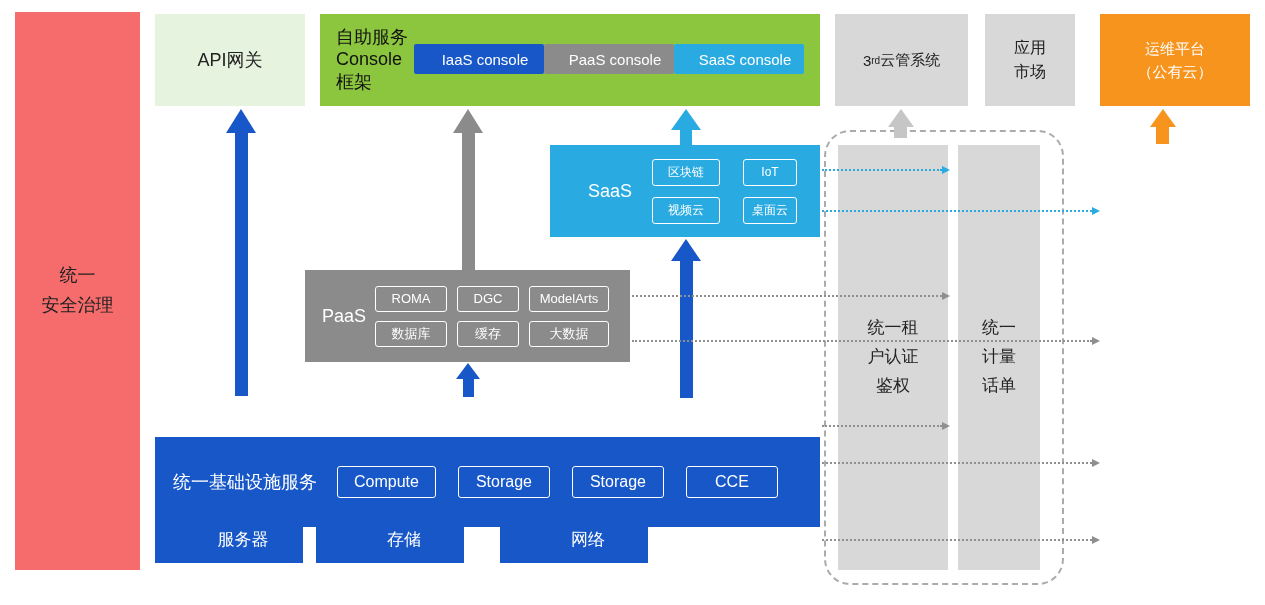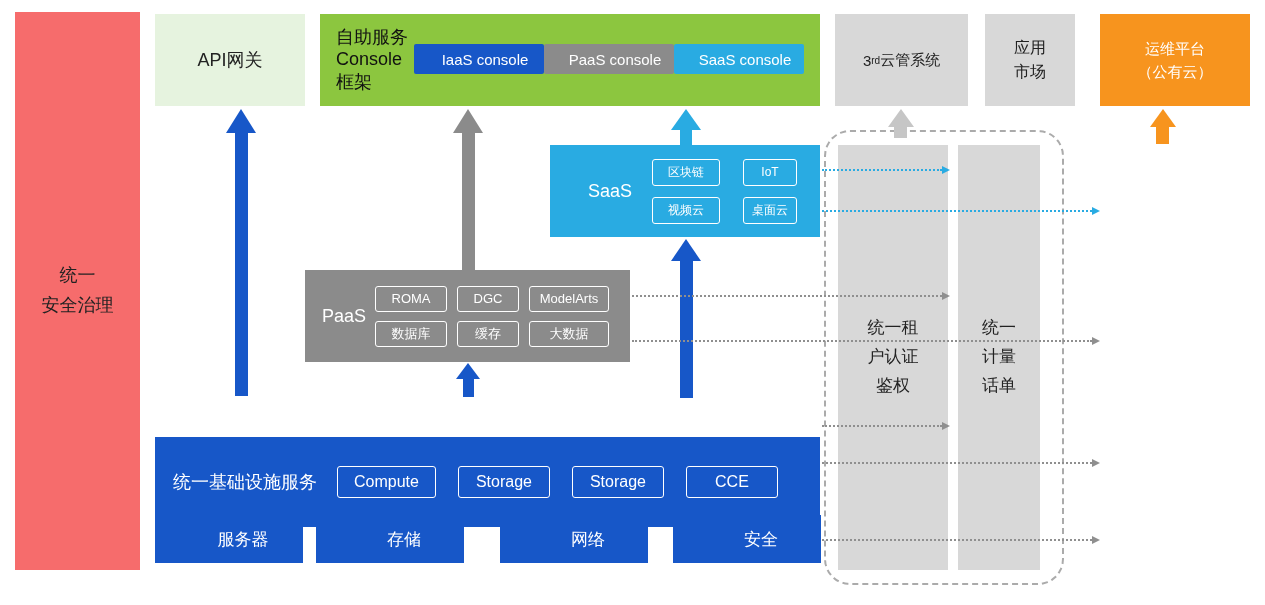--- a/index.html
+++ b/index.html
@@ -133,21 +133,20 @@
       <div class="outline-chip">Compute</div>
       <div class="outline-chip">Storage</div>
       <div class="outline-chip">Storage</div>
       <div class="outline-chip">CCE</div>
     </div>
   </div>
 
   <div class="box hw-box" id="hw-0">服务器</div>
   <div class="box hw-box" id="hw-1">存储</div>
   <div class="box hw-box" id="hw-2">网络</div>
-  <div class="box hw-box" id="hw-3">安全</div>
 
   <div class="box pre" id="auth-bar">统一租
 户认证
 鉴权</div>
   <div class="box pre" id="metering-bar">统一
 计量
 话单</div>
   <div id="dashed-wrap"></div>
 
   <div>

